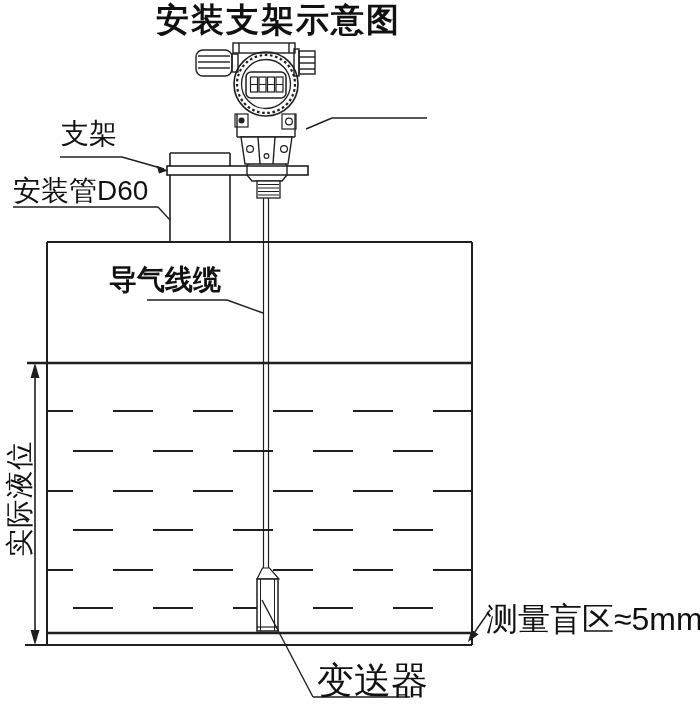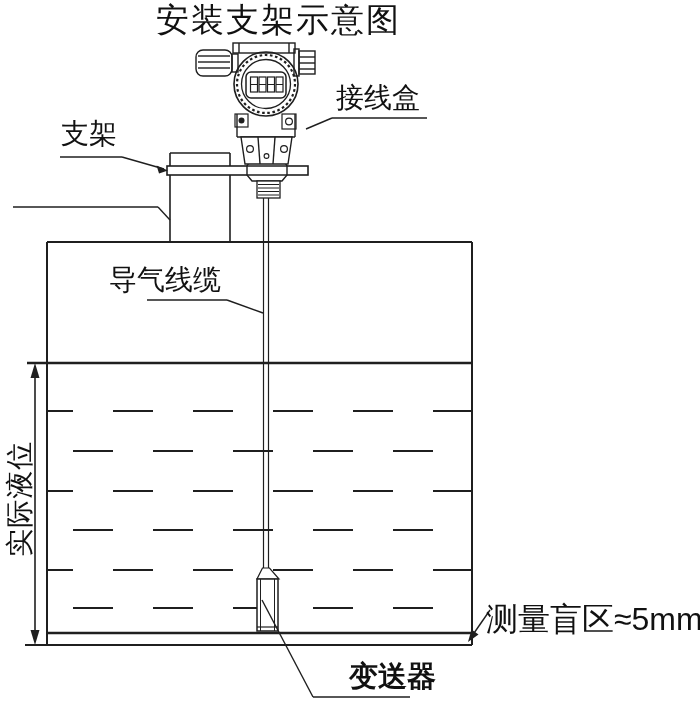--- a/index.html
+++ b/index.html
@@ -4,32 +4,32 @@
 <style>
   html,body{margin:0;padding:0;}
   body{
     width:700px;height:708px;background:#ffffff;
     font-family:"Liberation Sans","DejaVu Sans",sans-serif;
     color:#000;
   }
   #canvas{position:relative;width:700px;height:708px;overflow:hidden;background:#fff;}
   #lineart{position:absolute;left:0;top:0;}
   .lbl{position:absolute;white-space:nowrap;color:#111;line-height:1.12;}
-  .title{left:156px;top:2px;font-size:33px;font-weight:400;letter-spacing:2px;}
+  .title{left:156px;top:2px;font-size:33px;font-weight:700;letter-spacing:2px;}
   .lbl-junction{left:336px;top:82px;font-size:28px;font-weight:500;}
   .lbl-bracket{left:61px;top:118px;font-size:28px;font-weight:500;}
   .lbl-pipe{left:13px;top:175px;font-size:28px;font-weight:500;}
-  .lbl-aircable{left:109px;top:264px;font-size:28px;font-weight:400;text-align:right;}
+  .lbl-aircable{left:109px;top:264px;font-size:28px;font-weight:700;text-align:right;}
   .lbl-level{
     left:-60px;top:483px;width:160px;text-align:center;
     font-size:28px;font-weight:500;letter-spacing:1px;
     transform:rotate(-90deg);
   }
   .lbl-blind{left:486px;top:602px;font-size:32px;font-weight:500;}
-  .lbl-transmitter{left:317px;top:660px;font-size:29px;font-weight:700;margin-left:32px;}
+  .lbl-transmitter{left:317px;top:660px;font-size:37px;font-weight:400;}
 </style>
 </head>
 <body>
 
 <div id="canvas">
 
   <svg id="lineart" width="700" height="708" viewBox="0 0 700 708">
     <g fill="none" stroke="#1f1f1f" stroke-linecap="butt">
 
       <g>
@@ -179,20 +179,20 @@
         <g>
           <line x1="490" y1="610" x2="472" y2="636"></line>
           <polygon points="468,642 478.5,634.5 471.5,629.5" fill="#1f1f1f" stroke="none"></polygon>
         </g>
       </g>
 
     </g>
   </svg>
 
   <div class="lbl title">安装支架示意图</div>
-  <div class="lbl lbl-junction">接线盒</div>
   <div class="lbl lbl-bracket">支架</div>
+  <div class="lbl lbl-pipe">安装管D60</div>
   <div class="lbl lbl-aircable">导气线缆</div>
   <div class="lbl lbl-level">实际液位</div>
   <div class="lbl lbl-blind">测量盲区≈5mm</div>
   <div class="lbl lbl-transmitter">变送器</div>
 
 </div>
 
 </body></html>

